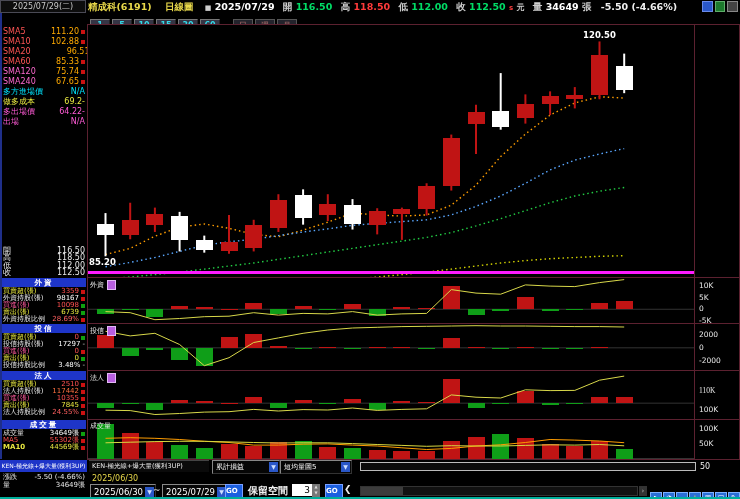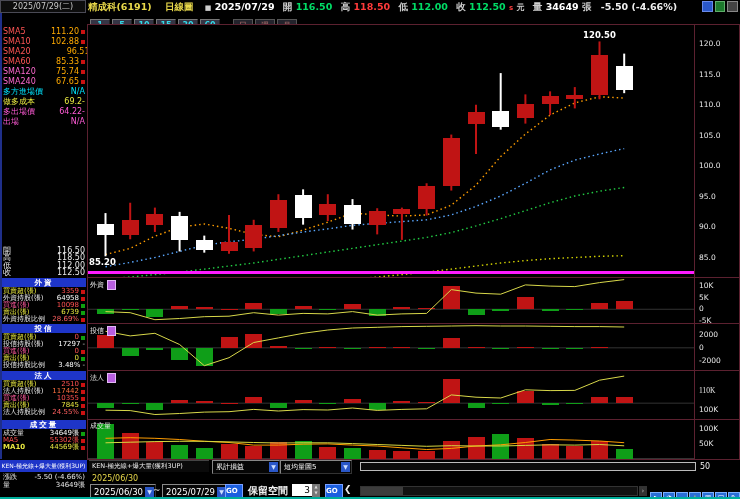--- a/index.html
+++ b/index.html
@@ -173,21 +173,21 @@
       <div class="srow" style="height: 7px;">
         <span style="color: rgb(232, 232, 64);">買賣超(張)</span>
         <span class="vwrap">
           <span style="color: rgb(255, 80, 80);">3359</span>
           <span class="sq" style="background: rgb(204, 17, 17);"></span>
         </span>
       </div>
       <div class="srow" style="height: 7px;">
         <span style="color: rgb(232, 232, 232);">外資持股(張)</span>
         <span class="vwrap">
-          <span style="color: rgb(255, 255, 255);">64958</span>
+          <span style="color: rgb(255, 255, 255);">98167</span>
           <span class="sq" style="background: rgb(204, 17, 17);"></span>
         </span>
       </div>
       <div class="srow" style="height: 7px;">
         <span style="color: rgb(255, 91, 157);">買進(張)</span>
         <span class="vwrap">
           <span style="color: rgb(255, 80, 80);">10098</span>
           <span class="sq" style="background: rgb(15, 160, 15);"></span>
         </span>
       </div>
@@ -489,30 +489,20 @@
       <span class="tagicon"></span>
     </div>
   <div class="abs panel-label" style="left:90px;top:373px;">
     <span id="lbl-corp">法人</span>
       <span class="tagicon"></span>
     </div>
   <div class="abs panel-label" style="left:90px;top:421px;">
     <span id="lbl-volume">成交量</span>
     </div>
 
-  <div id="ax-main" class="abs" style="left:695px;top:25px;width:45px;height:252px;">
-      <div class="axlab" style="top: 15.4783px;">120.0</div>
-      <div class="axlab" style="top: 45.913px;">115.0</div>
-      <div class="axlab" style="top: 76.3478px;">110.0</div>
-      <div class="axlab" style="top: 106.783px;">105.0</div>
-      <div class="axlab" style="top: 137.217px;">100.0</div>
-      <div class="axlab" style="top: 167.652px;">95.0</div>
-      <div class="axlab" style="top: 198.087px;">90.0</div>
-      <div class="axlab" style="top: 228.522px;">85.0</div>
-    </div>
   <div id="ax-foreign" class="abs" style="left:695px;top:278px;width:45px;height:44px;">
       <div class="axlab" style="top: 4.10526px;">10K</div>
       <div class="axlab" style="top: 15.6842px;">5K</div>
       <div class="axlab" style="top: 27.2632px;">0</div>
       <div class="axlab" style="top: 38.8421px;">-5K</div>
     </div>
   <div id="ax-trust" class="abs" style="left:695px;top:324px;width:45px;height:45px;">
       <div class="axlab" style="top: 6.58824px;">2000</div>
       <div class="axlab" style="top: 19.8235px;">0</div>
       <div class="axlab" style="top: 33.0588px;">-2000</div>

